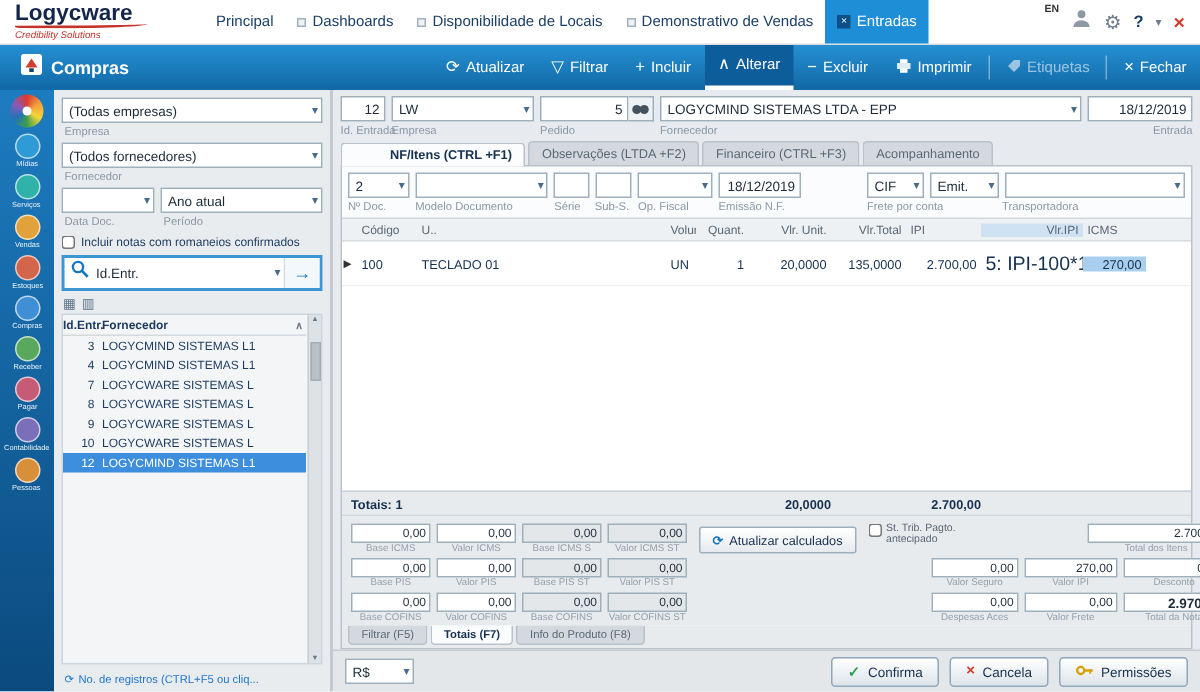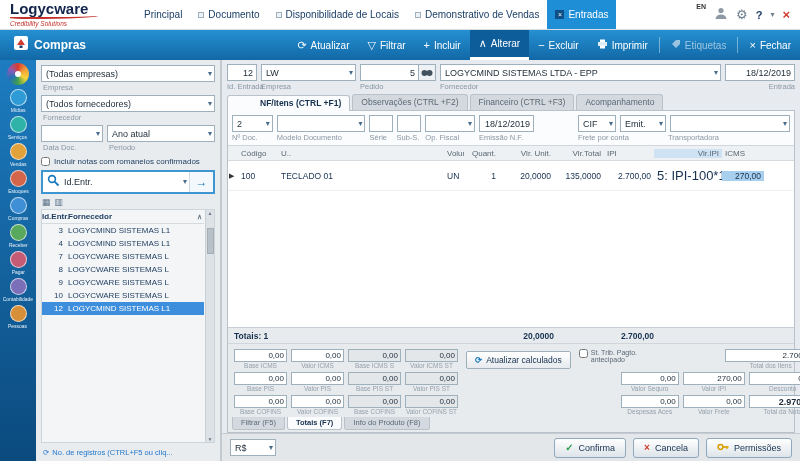--- a/index.html
+++ b/index.html
@@ -126,21 +126,21 @@
       <span class="logo-title">Logycware</span>
       <span class="logo-swoosh"></span>
       <span class="logo-tagline">Credibility Solutions</span>
     </div>
     <div class="nav">
       <div class="nav-item">
         <span>Principal</span>
       </div>
       <div class="nav-item">
         <span class="win"></span>
-        <span>Documento</span>
+        <span>Dashboards</span>
       </div>
       <div class="nav-item">
         <span class="win"></span>
         <span>Disponibilidade de Locais</span>
       </div>
       <div class="nav-item">
         <span class="win"></span>
         <span>Demonstrativo de Vendas</span>
       </div>
       <div class="nav-item active">
@@ -394,21 +394,21 @@
           <span class="lab">Fornecedor</span>
         </div>
         <div class="fld" style="width:70px">
           <input class="inp num" value="18/12/2019" style="">
           <span class="lab" style="text-align:right">Entrada</span>
         </div>
       </div>
 
       <div class="tabs">
         <div class="tab active">NF/Itens (CTRL +F1)</div>
-        <div class="tab">Observações (CTRL +F2)</div>
+        <div class="tab">Observações (LTDA +F2)</div>
         <div class="tab">Financeiro (CTRL +F3)</div>
         <div class="tab">Acompanhamento</div>
       </div>
 
       <div class="tcontent">
 
         <div class="nfrow">
           <div class="fld" style="width:46px">
             <div class="sel">
               <span>2</span>

